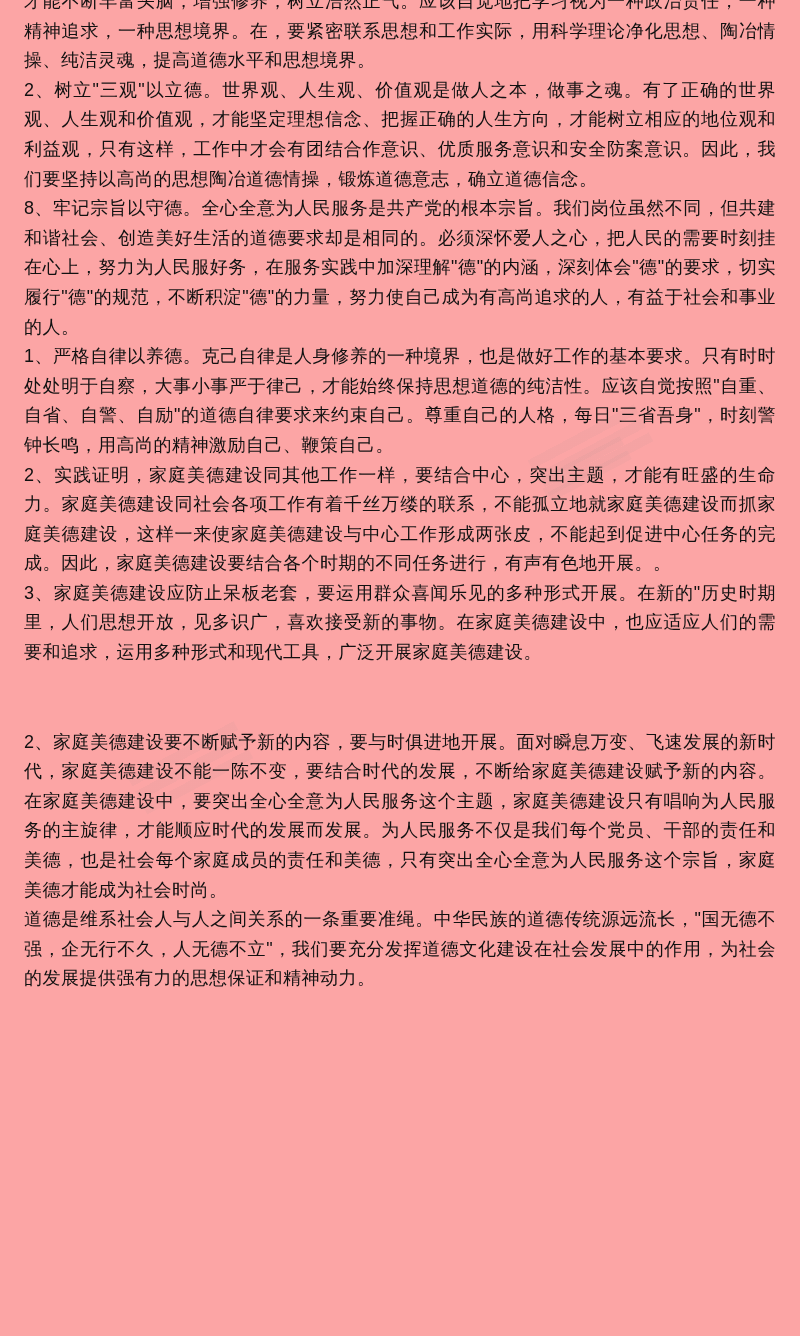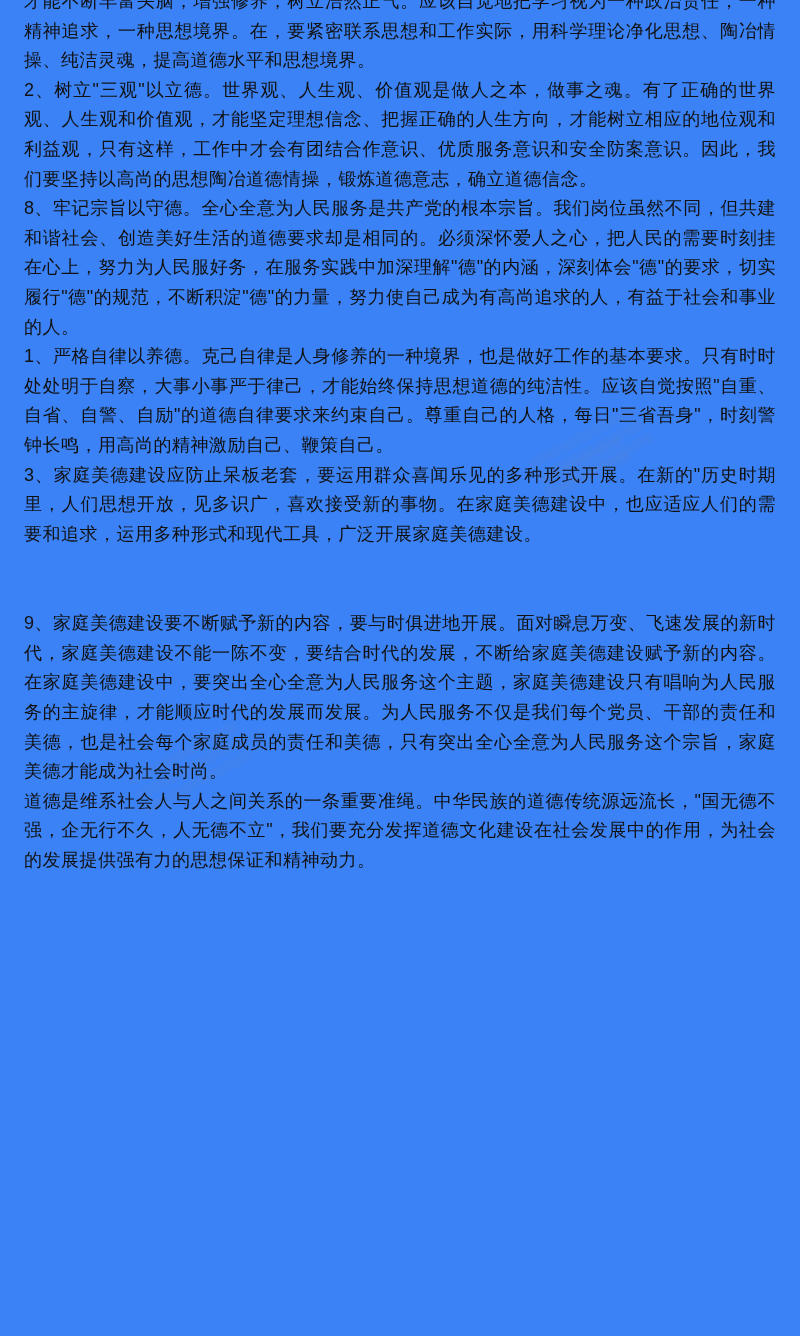--- a/index.html
+++ b/index.html
@@ -12,21 +12,21 @@
     height: 1336px;
     position: relative;
     overflow: hidden;
     font-family: "Liberation Sans", "DejaVu Sans", sans-serif;
   }
   .page {
     position: absolute;
     top: 0; left: 0;
     width: 800px;
     height: 1336px;
-    background: #3b82f6;
+    background: #fca5a5;
     overflow: hidden;
   }
   .doc-body {
     position: absolute;
     top: -13px;
     left: 24px;
     width: 752px;
     color: #111111;
     font-size: 18px;
     line-height: 29.6px;
@@ -67,17 +67,18 @@
 
 <div class="page">
   <div class="watermark wm-1"></div>
   <div class="watermark wm-2"></div>
   <div class="watermark wm-3"></div>
   <div class="doc-body">
       <p class="para">才能不断丰富头脑，增强修养，树立浩然正气。应该自觉地把学习视为一种政治责任，一种精神追求，一种思想境界。在，要紧密联系思想和工作实际，用科学理论净化思想、陶冶情操、纯洁灵魂，提高道德水平和思想境界。</p>
       <p class="para">2、树立"三观"以立德。世界观、人生观、价值观是做人之本，做事之魂。有了正确的世界观、人生观和价值观，才能坚定理想信念、把握正确的人生方向，才能树立相应的地位观和利益观，只有这样，工作中才会有团结合作意识、优质服务意识和安全防案意识。因此，我们要坚持以高尚的思想陶冶道德情操，锻炼道德意志，确立道德信念。</p>
       <p class="para">8、牢记宗旨以守德。全心全意为人民服务是共产党的根本宗旨。我们岗位虽然不同，但共建和谐社会、创造美好生活的道德要求却是相同的。必须深怀爱人之心，把人民的需要时刻挂在心上，努力为人民服好务，在服务实践中加深理解"德"的内涵，深刻体会"德"的要求，切实履行"德"的规范，不断积淀"德"的力量，努力使自己成为有高尚追求的人，有益于社会和事业的人。</p>
       <p class="para">1、严格自律以养德。克己自律是人身修养的一种境界，也是做好工作的基本要求。只有时时处处明于自察，大事小事严于律己，才能始终保持思想道德的纯洁性。应该自觉按照"自重、自省、自警、自励"的道德自律要求来约束自己。尊重自己的人格，每日"三省吾身"，时刻警钟长鸣，用高尚的精神激励自己、鞭策自己。</p>
+      <p class="para">2、实践证明，家庭美德建设同其他工作一样，要结合中心，突出主题，才能有旺盛的生命力。家庭美德建设同社会各项工作有着千丝万缕的联系，不能孤立地就家庭美德建设而抓家庭美德建设，这样一来使家庭美德建设与中心工作形成两张皮，不能起到促进中心任务的完成。因此，家庭美德建设要结合各个时期的不同任务进行，有声有色地开展。。</p>
       <p class="para">3、家庭美德建设应防止呆板老套，要运用群众喜闻乐见的多种形式开展。在新的"历史时期里，人们思想开放，见多识广，喜欢接受新的事物。在家庭美德建设中，也应适应人们的需要和追求，运用多种形式和现代工具，广泛开展家庭美德建设。</p>
-      <p class="para gap-before">9、家庭美德建设要不断赋予新的内容，要与时俱进地开展。面对瞬息万变、飞速发展的新时代，家庭美德建设不能一陈不变，要结合时代的发展，不断给家庭美德建设赋予新的内容。在家庭美德建设中，要突出全心全意为人民服务这个主题，家庭美德建设只有唱响为人民服务的主旋律，才能顺应时代的发展而发展。为人民服务不仅是我们每个党员、干部的责任和美德，也是社会每个家庭成员的责任和美德，只有突出全心全意为人民服务这个宗旨，家庭美德才能成为社会时尚。</p>
+      <p class="para gap-before">2、家庭美德建设要不断赋予新的内容，要与时俱进地开展。面对瞬息万变、飞速发展的新时代，家庭美德建设不能一陈不变，要结合时代的发展，不断给家庭美德建设赋予新的内容。在家庭美德建设中，要突出全心全意为人民服务这个主题，家庭美德建设只有唱响为人民服务的主旋律，才能顺应时代的发展而发展。为人民服务不仅是我们每个党员、干部的责任和美德，也是社会每个家庭成员的责任和美德，只有突出全心全意为人民服务这个宗旨，家庭美德才能成为社会时尚。</p>
       <p class="para">道德是维系社会人与人之间关系的一条重要准绳。中华民族的道德传统源远流长，"国无德不强，企无行不久，人无德不立"，我们要充分发挥道德文化建设在社会发展中的作用，为社会的发展提供强有力的思想保证和精神动力。</p>
     </div>
 </div>
 
 </body></html>

